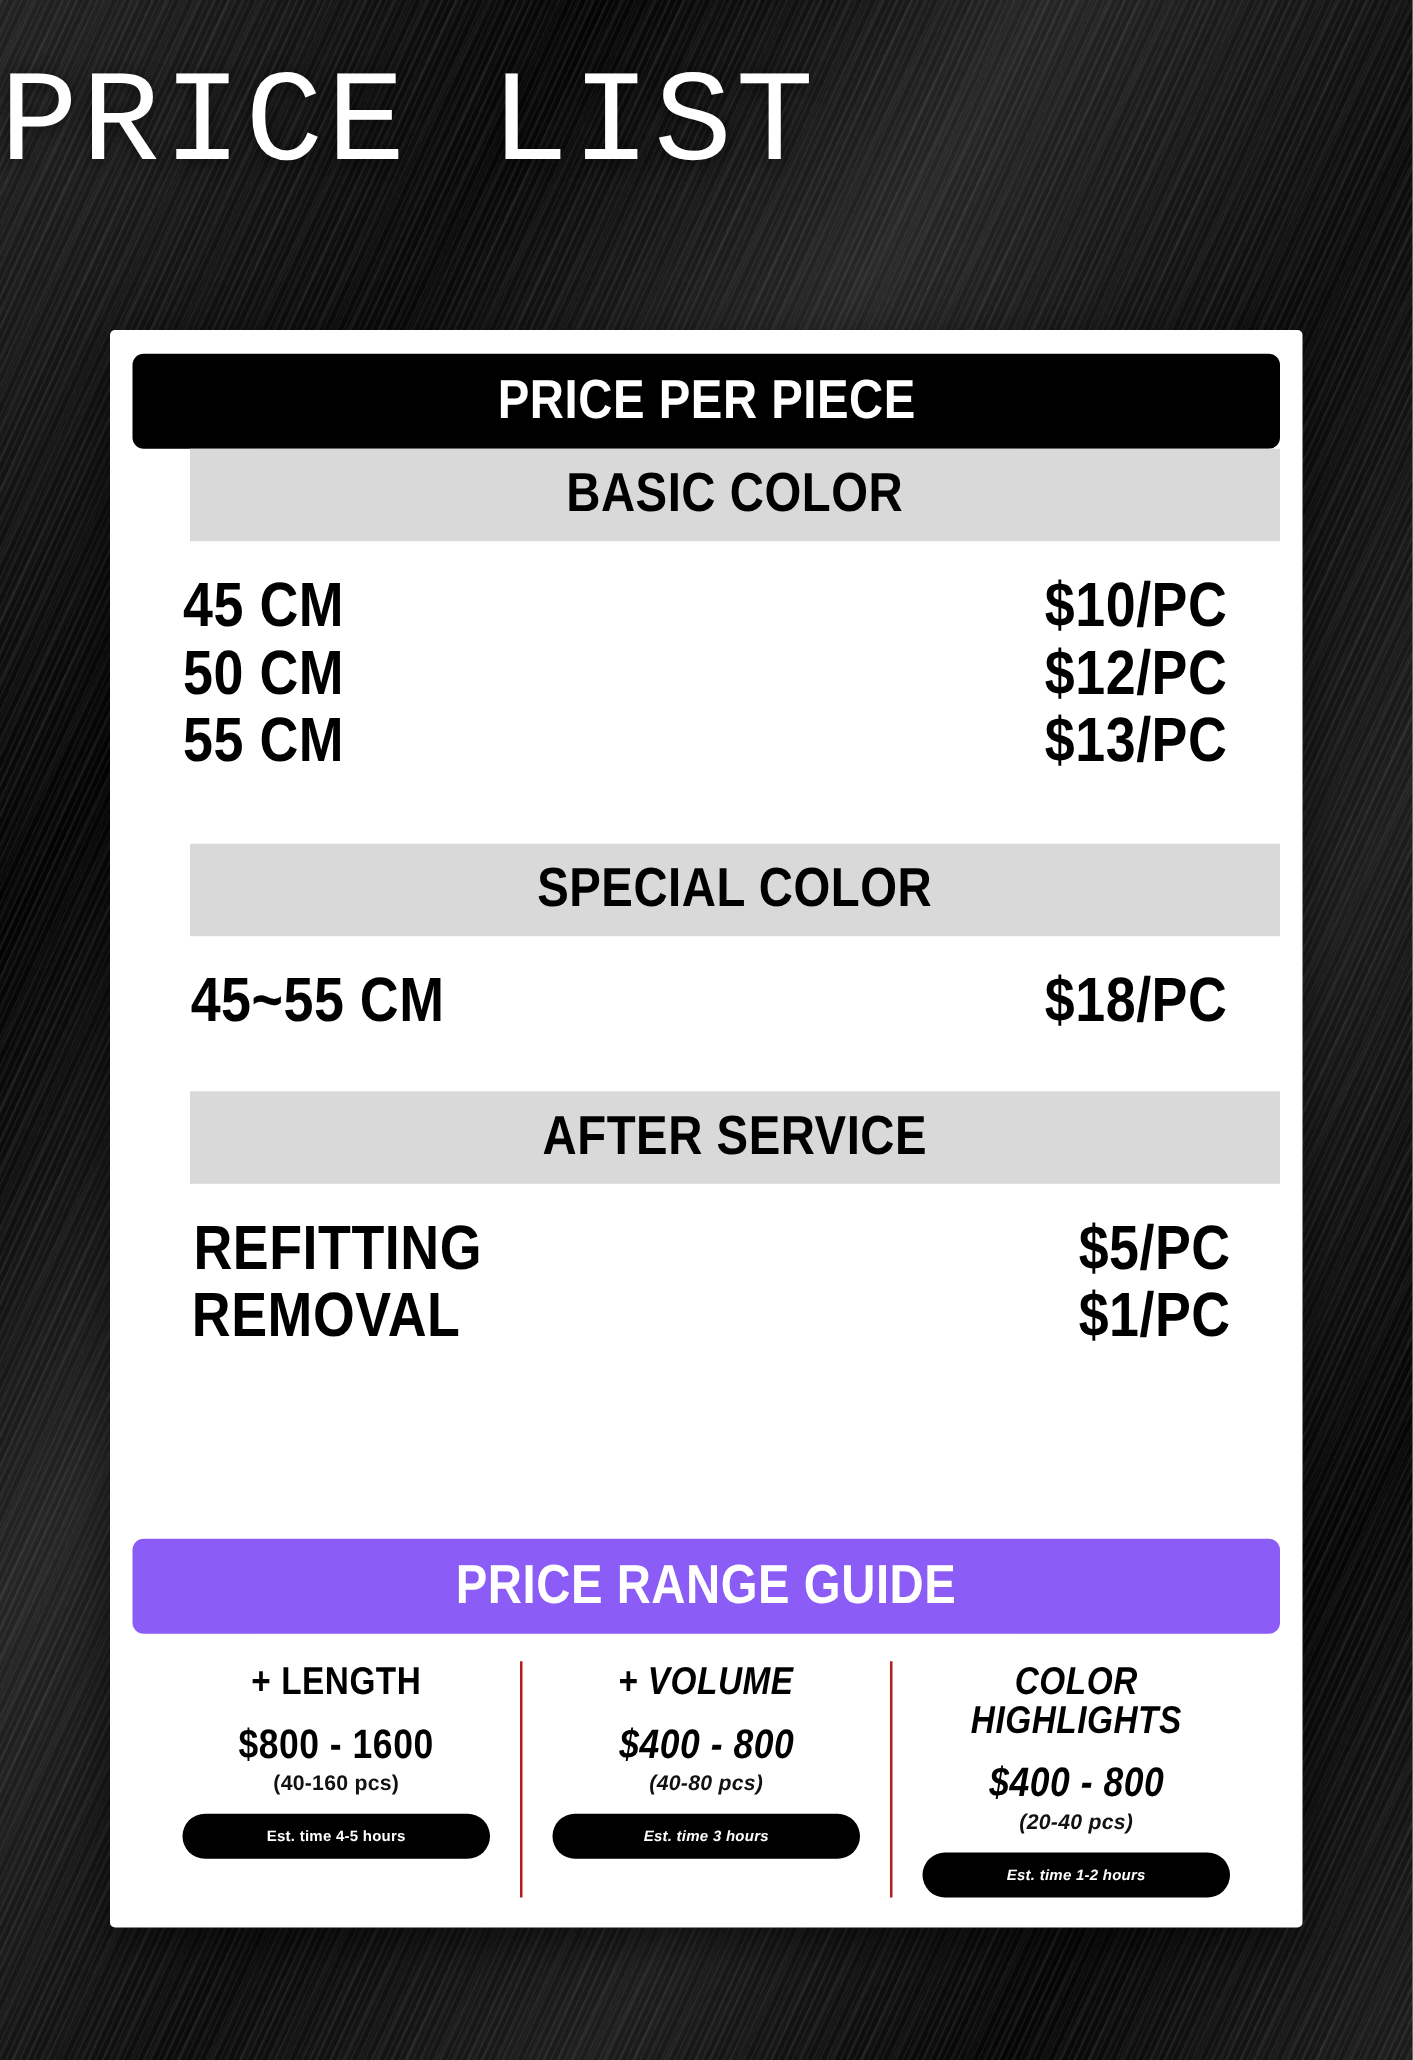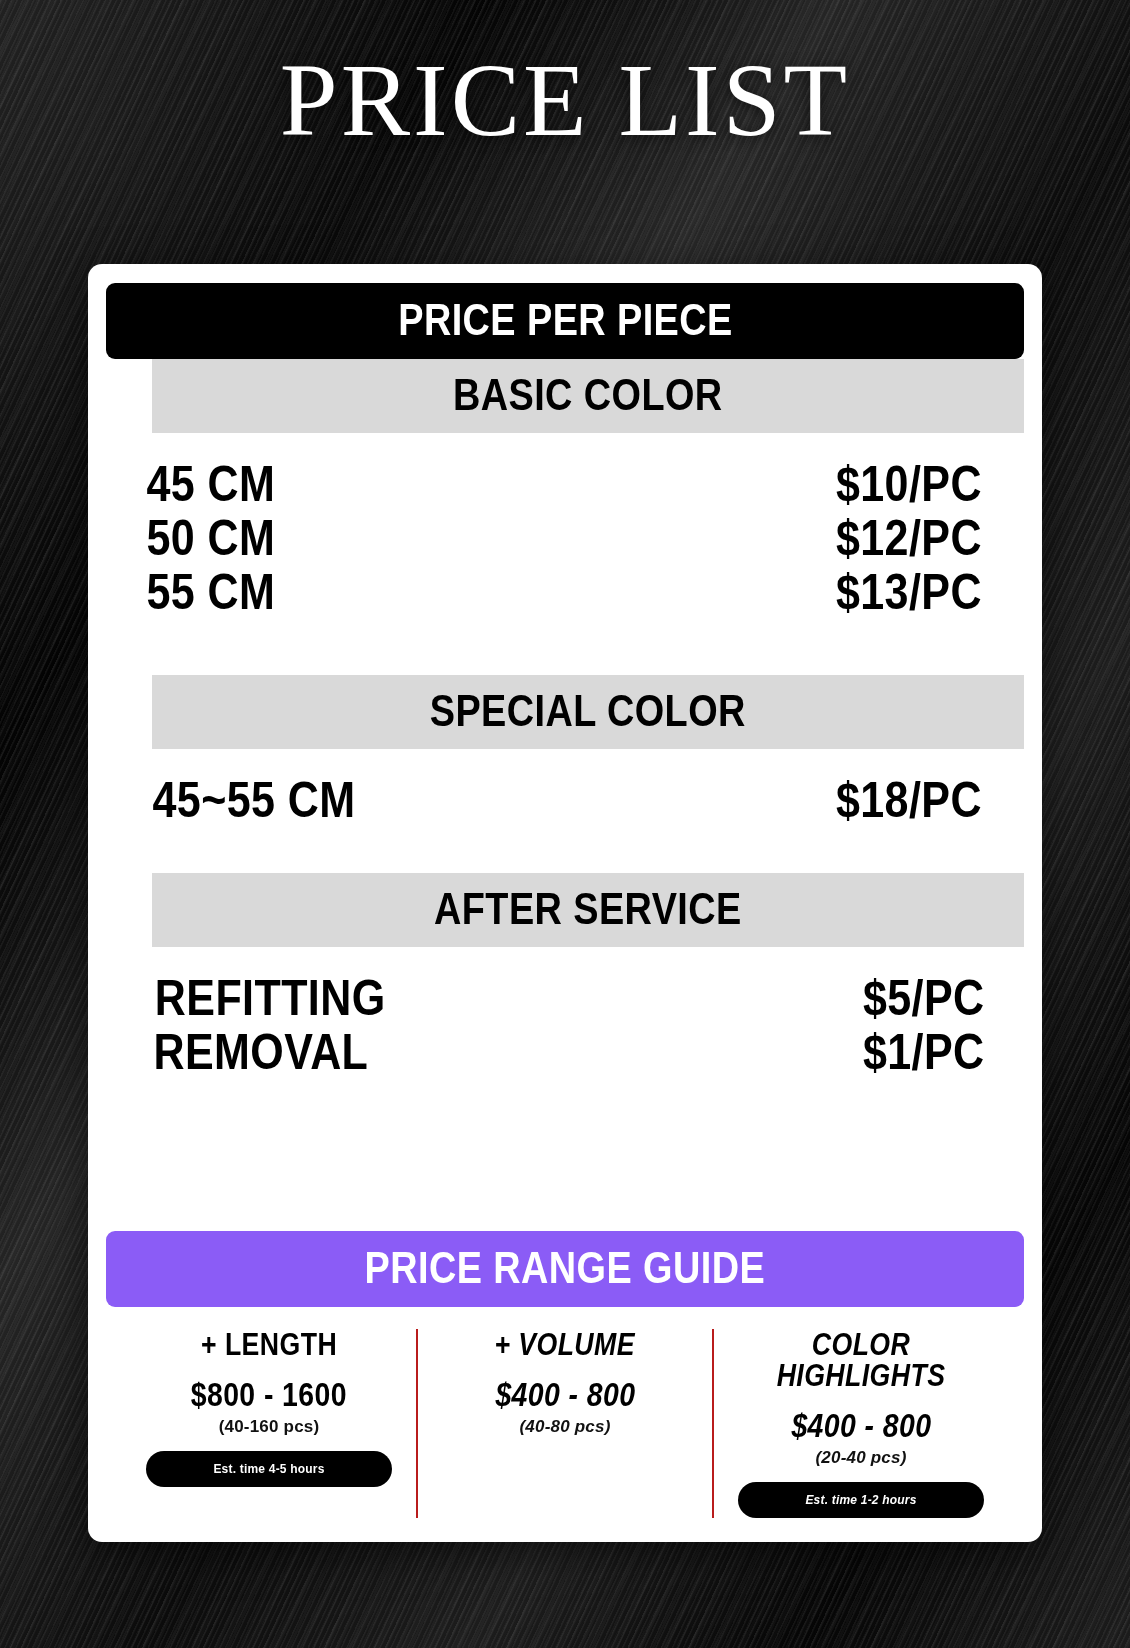--- a/index.html
+++ b/index.html
@@ -45,38 +45,37 @@
                 radial-gradient(ellipse at 8% 8%, rgba(255,255,255,0.05) 0%, rgba(0,0,0,0) 38%),
                 radial-gradient(ellipse at 95% 95%, rgba(255,255,255,0.04) 0%, rgba(0,0,0,0) 40%);
   }
 
   
   #title {
     position: absolute;
     top: 44px;
     left: 0;
     width: 100%;
-    text-align: center;
-    font-family: Liberation Serif, serif;
+    font-family: Liberation Mono, monospace;
     font-size: 104px;
     line-height: 1.08;
     color: #ffffff;
     letter-spacing: 3px;
     text-shadow: 0 2px 14px rgba(0,0,0,0.6);
   }
 
   
   #card {
     position: absolute;
     left: 88px;
     top: 264px;
     width: 954px;
     height: 1278px;
     background: #ffffff;
-    border-radius: 14px;
+    border-radius: 4px;
     box-shadow: 0 10px 40px rgba(0,0,0,0.55);
     padding: 19px 18px 20px 18px;
     display: flex;
     flex-direction: column;
   }
 
   .cond {
     font-family: "Liberation Sans Narrow", "Liberation Sans", sans-serif;
     font-weight: bold;
     transform: scaleX(0.86);
@@ -260,20 +259,21 @@
     </div>
 
     <div class="guide-col">
       <div class="g-title">
         <span class="cond">+ VOLUME</span>
       </div>
       <div class="g-price">
         <span class="cond">$400 - 800</span>
       </div>
       <div class="g-pcs">(40-80 pcs)</div>
+      <div class="g-pill">Est. time 3 hours</div>
     </div>
 
     <div class="guide-col">
       <div class="g-title">
         <span class="cond">COLOR HIGHLIGHTS</span>
       </div>
       <div class="g-price">
         <span class="cond">$400 - 800</span>
       </div>
       <div class="g-pcs">(20-40 pcs)</div>

